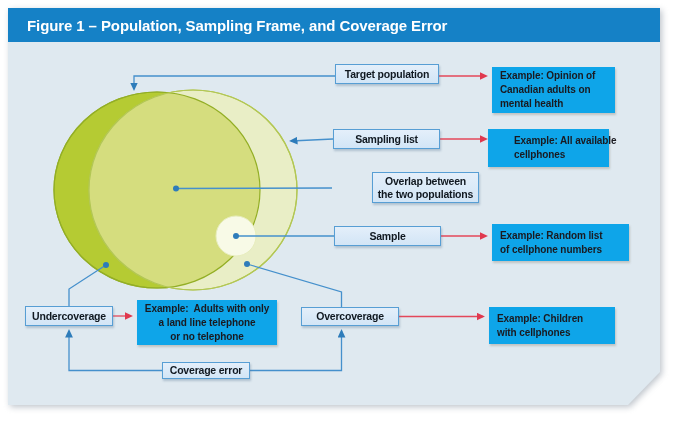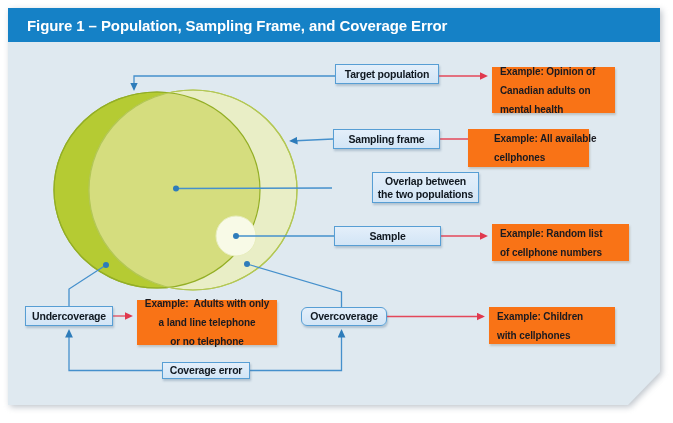--- a/index.html
+++ b/index.html
@@ -12,24 +12,24 @@
             display:flex;align-items:center;padding-left:19px;box-sizing:border-box;}
   .panel{position:absolute;left:0;top:34px;width:652px;height:363px;background:#dfe9f0;
          clip-path:polygon(0 0,100% 0,100% calc(100% - 33px),calc(100% - 32px) 100%,0 100%);}
   svg.overlay{position:absolute;left:0;top:0;width:673px;height:423px;z-index:1;}
   .label-box{position:absolute;z-index:2;box-sizing:border-box;
              background:linear-gradient(180deg,#e4effa 0%,#d2e5f6 100%);
              border:1px solid #579ed4;box-shadow:1px 2px 2px rgba(90,120,150,.35);
              display:flex;align-items:center;justify-content:center;text-align:center;
              font-weight:bold;font-size:10.5px;line-height:13px;letter-spacing:-0.2px;
              color:#101820;white-space:pre;}
-  .example-box{position:absolute;z-index:2;box-sizing:border-box;background:#f97316;
+  .example-box{position:absolute;z-index:2;box-sizing:border-box;background:#0ea5e9;
                box-shadow:1px 2px 2px rgba(120,110,90,.3);
                display:flex;align-items:center;padding:4px 8px;
-               font-weight:bold;font-size:10px;line-height:19px;letter-spacing:-0.1px;
+               font-weight:bold;font-size:10px;line-height:14px;letter-spacing:-0.1px;
                color:#1a1a20;white-space:pre;}
   .example-box.center{justify-content:center;text-align:center;padding:4px 2px;}
 </style>
 </head>
 <body>
 
 <div class="stage">
 
   <div class="figwrap">
     <div class="titlebar">
@@ -82,38 +82,38 @@
     <g fill="#2e7cba">
       <circle cx="176" cy="188.5" r="3"></circle>
       <circle cx="236" cy="236" r="3"></circle>
       <circle cx="106" cy="265" r="3"></circle>
       <circle cx="247" cy="264" r="3"></circle>
     </g>
   </svg>
 
   <div class="label-box" style="left:335px;top:64px;width:104px;height:20px;">Target population</div>
 
-  <div class="label-box" style="left:333px;top:129px;width:107px;height:20px;">Sampling frame</div>
+  <div class="label-box" style="left:333px;top:129px;width:107px;height:20px;">Sampling list</div>
 
   <div class="label-box" style="left:332px;top:172px;width:107px;height:31px;margin-left:40px;">Overlap between
 the two populations</div>
 
   <div class="label-box" style="left:334px;top:226px;width:107px;height:20px;">Sample</div>
 
   <div class="label-box" style="left:25px;top:306px;width:88px;height:20px;">Undercoverage</div>
 
-  <div class="label-box" style="left:301px;top:307px;width:86px;height:19px;border-radius:6px;">Overcoverage</div>
+  <div class="label-box" style="left:301px;top:307px;width:98px;height:19px;">Overcoverage</div>
 
   <div class="label-box" style="left:162px;top:362px;width:88px;height:17px;">Coverage error</div>
 
   <div class="example-box" style="left:492px;top:67px;width:123px;height:46px;">Example: Opinion of
 Canadian adults on
 mental health</div>
 
-  <div class="example-box" style="left:468px;top:129px;width:121px;height:38px;padding-left:26px;">Example: All available
+  <div class="example-box" style="left:488px;top:129px;width:121px;height:38px;padding-left:26px;">Example: All available
 cellphones</div>
 
   <div class="example-box" style="left:492px;top:224px;width:137px;height:37px;">Example: Random list
 of cellphone numbers</div>
 
   <div class="example-box center" style="left:137px;top:300px;width:140px;height:45px;text-align:center;">Example:  Adults with only
 a land line telephone
 or no telephone</div>
 
   <div class="example-box" style="left:489px;top:307px;width:126px;height:37px;">Example: Children

